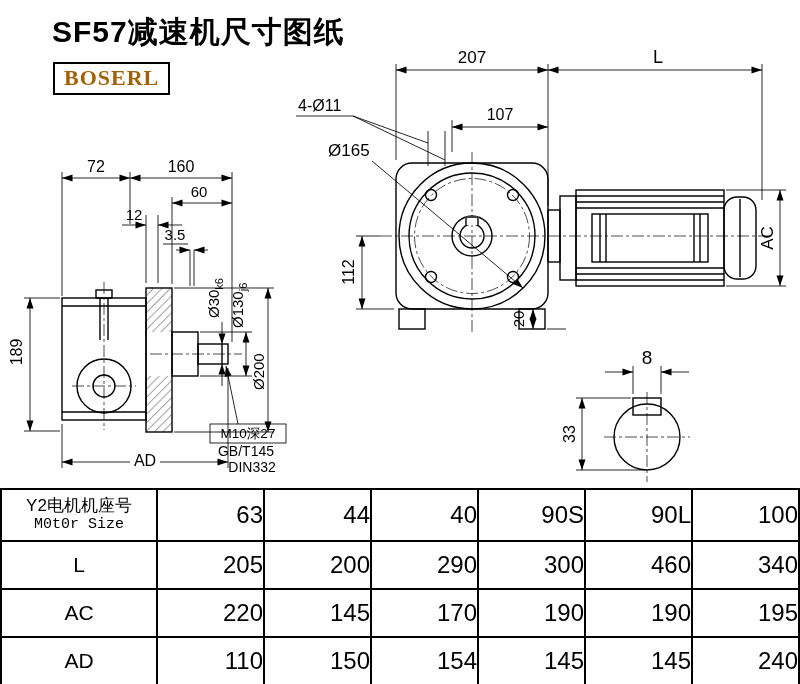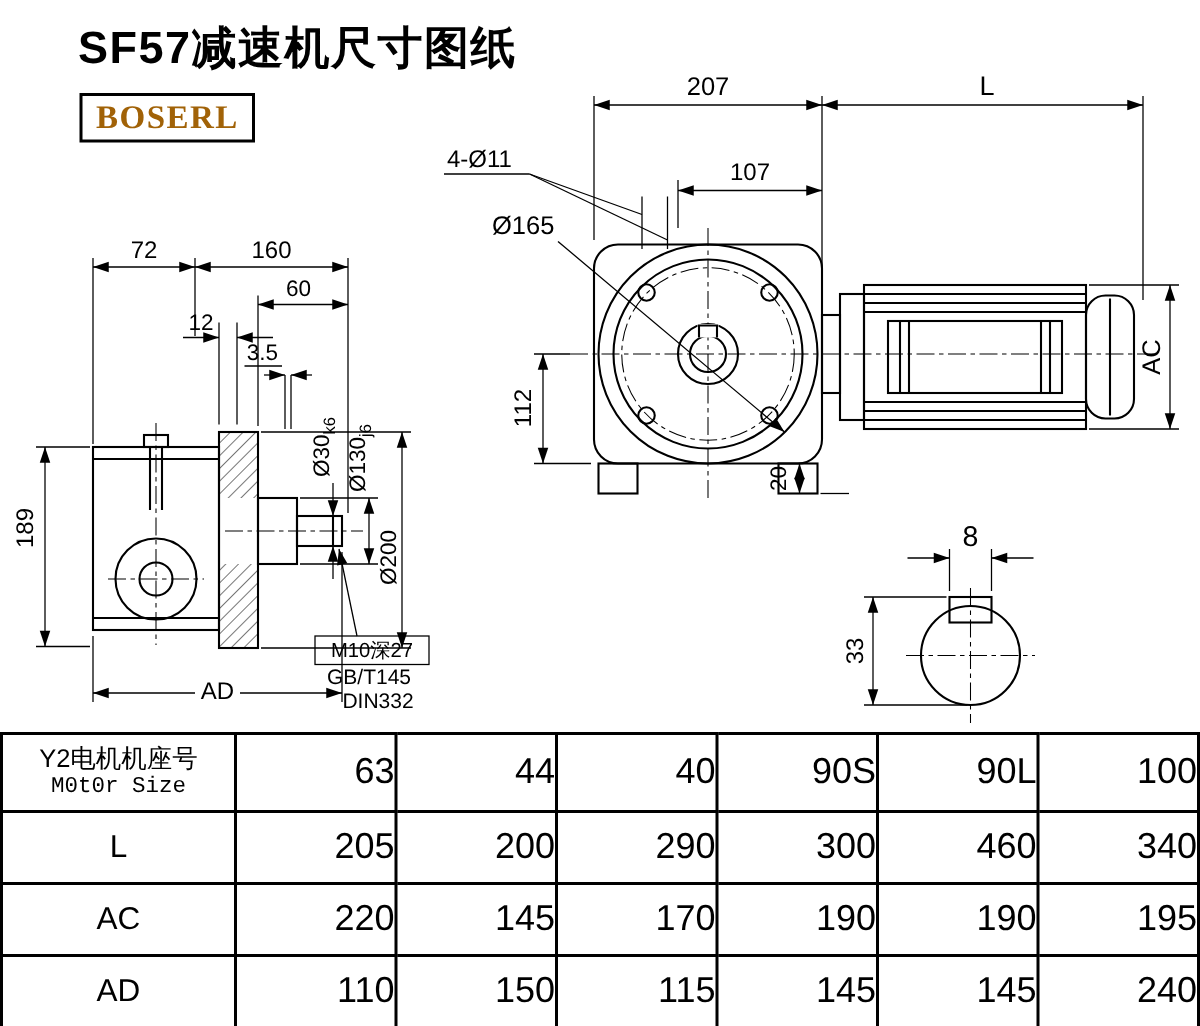--- a/index.html
+++ b/index.html
@@ -255,20 +255,20 @@
         <td>145</td>
         <td>170</td>
         <td>190</td>
         <td>190</td>
         <td>195</td>
       </tr>
       <tr>
         <th class="row-label">AD</th>
         <td>110</td>
         <td>150</td>
-        <td>115</td>
+        <td>154</td>
         <td>145</td>
         <td>145</td>
         <td>240</td>
       </tr>
     </tbody>
   </table>
 </div>
 
 </body></html>

